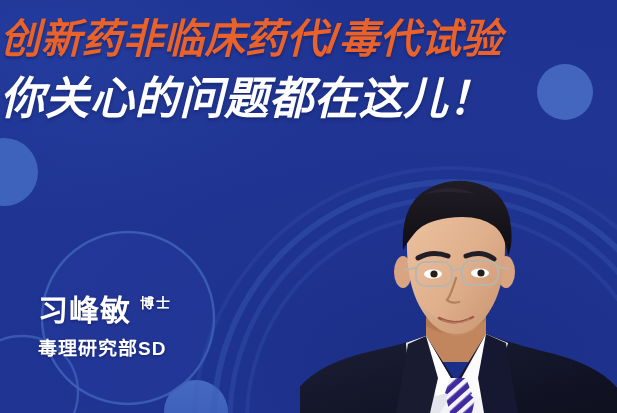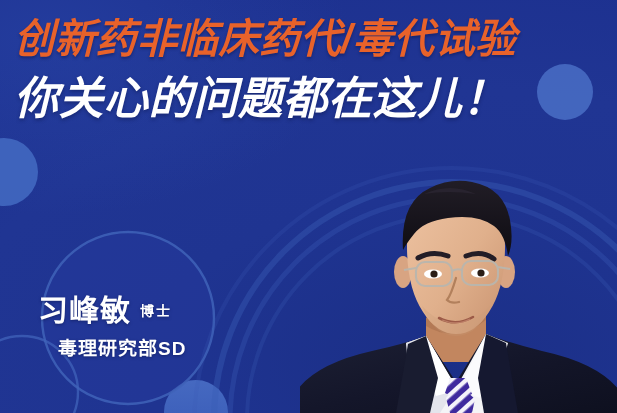--- a/index.html
+++ b/index.html
@@ -37,21 +37,21 @@
   .decor {
     position: absolute;
     inset: 0;
     width: 617px;
     height: 413px;
   }
 
   
   .headline {
     position: absolute;
-    left: 14px;
+    left: 0;
     top: 18px;
     width: 596px;
     z-index: 6;
   }
   .line1, .line2 {
     margin: 0;
     white-space: nowrap;
     font-weight: 900;
     font-style: italic;
     letter-spacing: 0.5px;
@@ -76,40 +76,40 @@
   
   .speaker {
     position: absolute;
     left: 38px;
     top: 296px;
     z-index: 6;
     color: #ffffff;
   }
   .speaker-row {
     display: flex;
-    align-items: center;
+    align-items: flex-start;
     gap: 9px;
   }
   .speaker-name {
     font-size: 30px;
     font-weight: 700;
     letter-spacing: 1px;
     line-height: 1;
     text-shadow: 0 1px 3px rgba(8,18,66,0.5);
   }
   .speaker-degree {
     font-size: 14px;
     font-weight: 700;
     letter-spacing: 2px;
     line-height: 1;
     text-shadow: 0 1px 3px rgba(8,18,66,0.5);
   }
   .speaker-dept {
     margin-top: 13px;
-    margin-left: 20px;
+    margin-left: 0;
     font-size: 19px;
     font-weight: 700;
     letter-spacing: 1px;
     line-height: 1;
     text-shadow: 0 1px 3px rgba(8,18,66,0.5);
   }
 
   
   .portrait {
     position: absolute;

